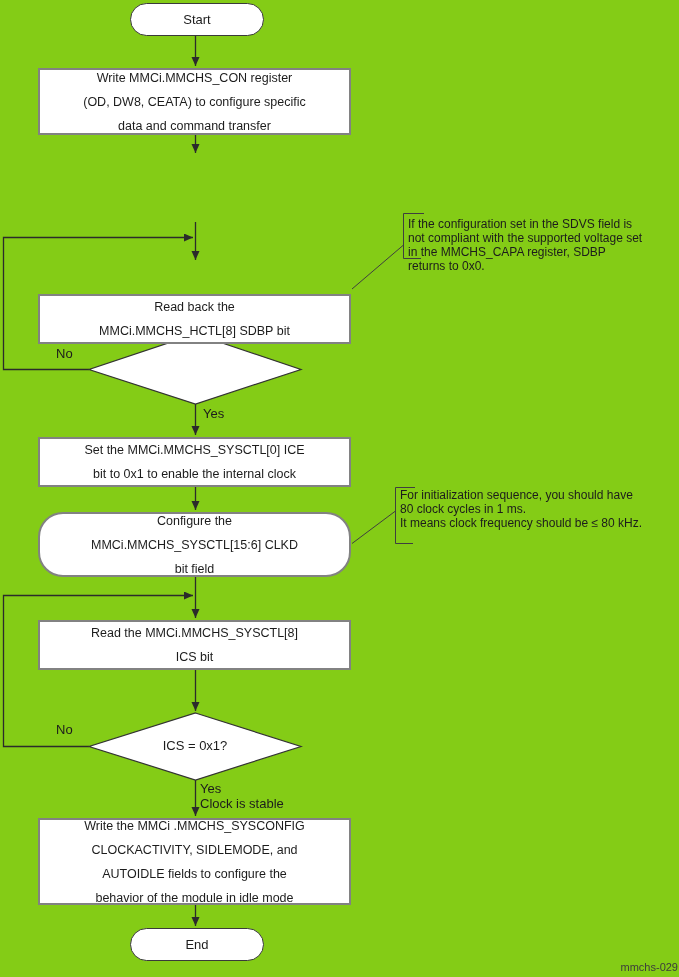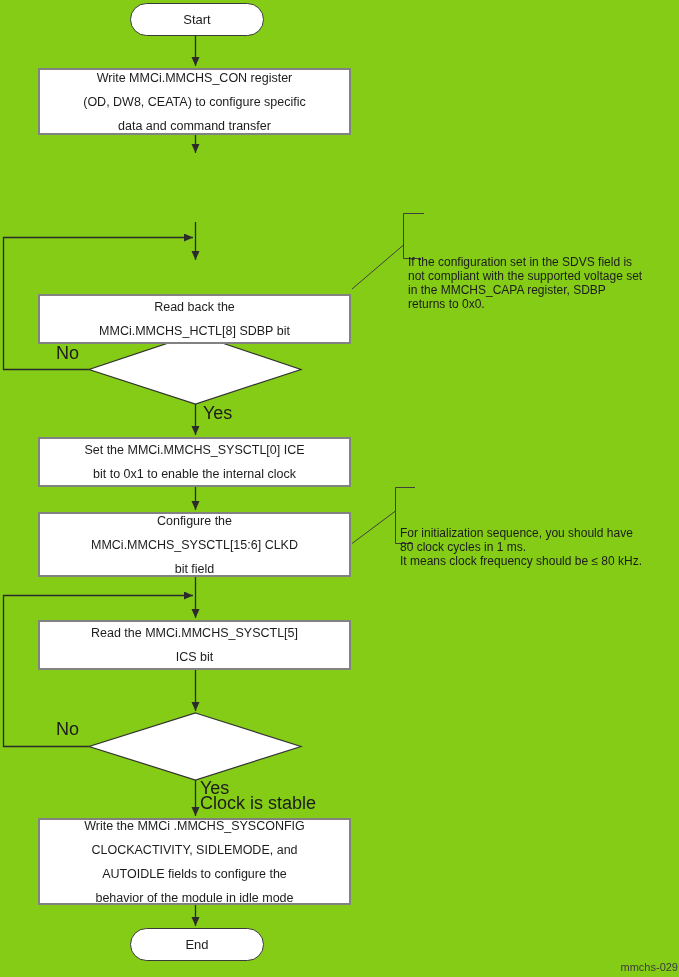--- a/index.html
+++ b/index.html
@@ -19,24 +19,24 @@
   .terminator{
     left:130px;width:134px;height:33px;background:#ffffff;
     border:1.5px solid #3a3a3a;border-radius:17px;
     display:flex;align-items:center;justify-content:center;
     font-size:13px;
   }
   .decision-label{
     position:absolute;z-index:1;width:214px;left:88px;text-align:center;
     font-size:13px;line-height:16px;
   }
-  .edge-label{position:absolute;z-index:1;font-size:18px;line-height:15px;}
+  .edge-label{position:absolute;z-index:1;font-size:13px;line-height:15px;}
   .note{
     position:absolute;z-index:1;font-size:12px;line-height:14px;
-    white-space:pre-line;color:#1c1c1c;margin-top:38px;
+    white-space:pre-line;color:#1c1c1c;
   }
   .figure-id{
     position:absolute;z-index:1;left:600px;top:961px;width:78px;
     text-align:right;font-size:11px;color:#3c3c3c;
   }
 </style>
 </head>
 <body>
 
 <div id="stage">
@@ -94,31 +94,32 @@
 
 
   <div class="edge-label" style="left:56px;top:346px;">No</div>
   <div class="edge-label" style="left:203px;top:406px;">Yes</div>
 
   <div class="node process" style="top:437px;height:50px;">
     <span>Set the MMCi.MMCHS_SYSCTL[0] ICE
 bit to 0x1 to enable the internal clock</span>
   </div>
 
-  <div class="node process" style="top:512px;height:65px;">
+  <div class="node process" style="top:512px;height:65px;border-radius:25px;">
     <span>Configure the
 MMCi.MMCHS_SYSCTL[15:6] CLKD
 bit field</span>
   </div>
 
   <div class="node process" style="top:620px;height:50px;">
-    <span>Read the MMCi.MMCHS_SYSCTL[5]
+    <span>Read the MMCi.MMCHS_SYSCTL[8]
 ICS bit</span>
   </div>
 
+  <div class="decision-label" style="top:738px;">ICS = 0x1?</div>
 
   <div class="edge-label" style="left:56px;top:722px;">No</div>
   <div class="edge-label" style="left:200px;top:781px;">Yes</div>
   <div class="edge-label" style="left:200px;top:796px;">Clock is stable</div>
 
   <div class="node process" style="top:818px;height:87px;">
     <span>Write the MMCi .MMCHS_SYSCONFIG
 CLOCKACTIVITY, SIDLEMODE, and
 AUTOIDLE fields to configure the
 behavior of the module in idle mode</span>

